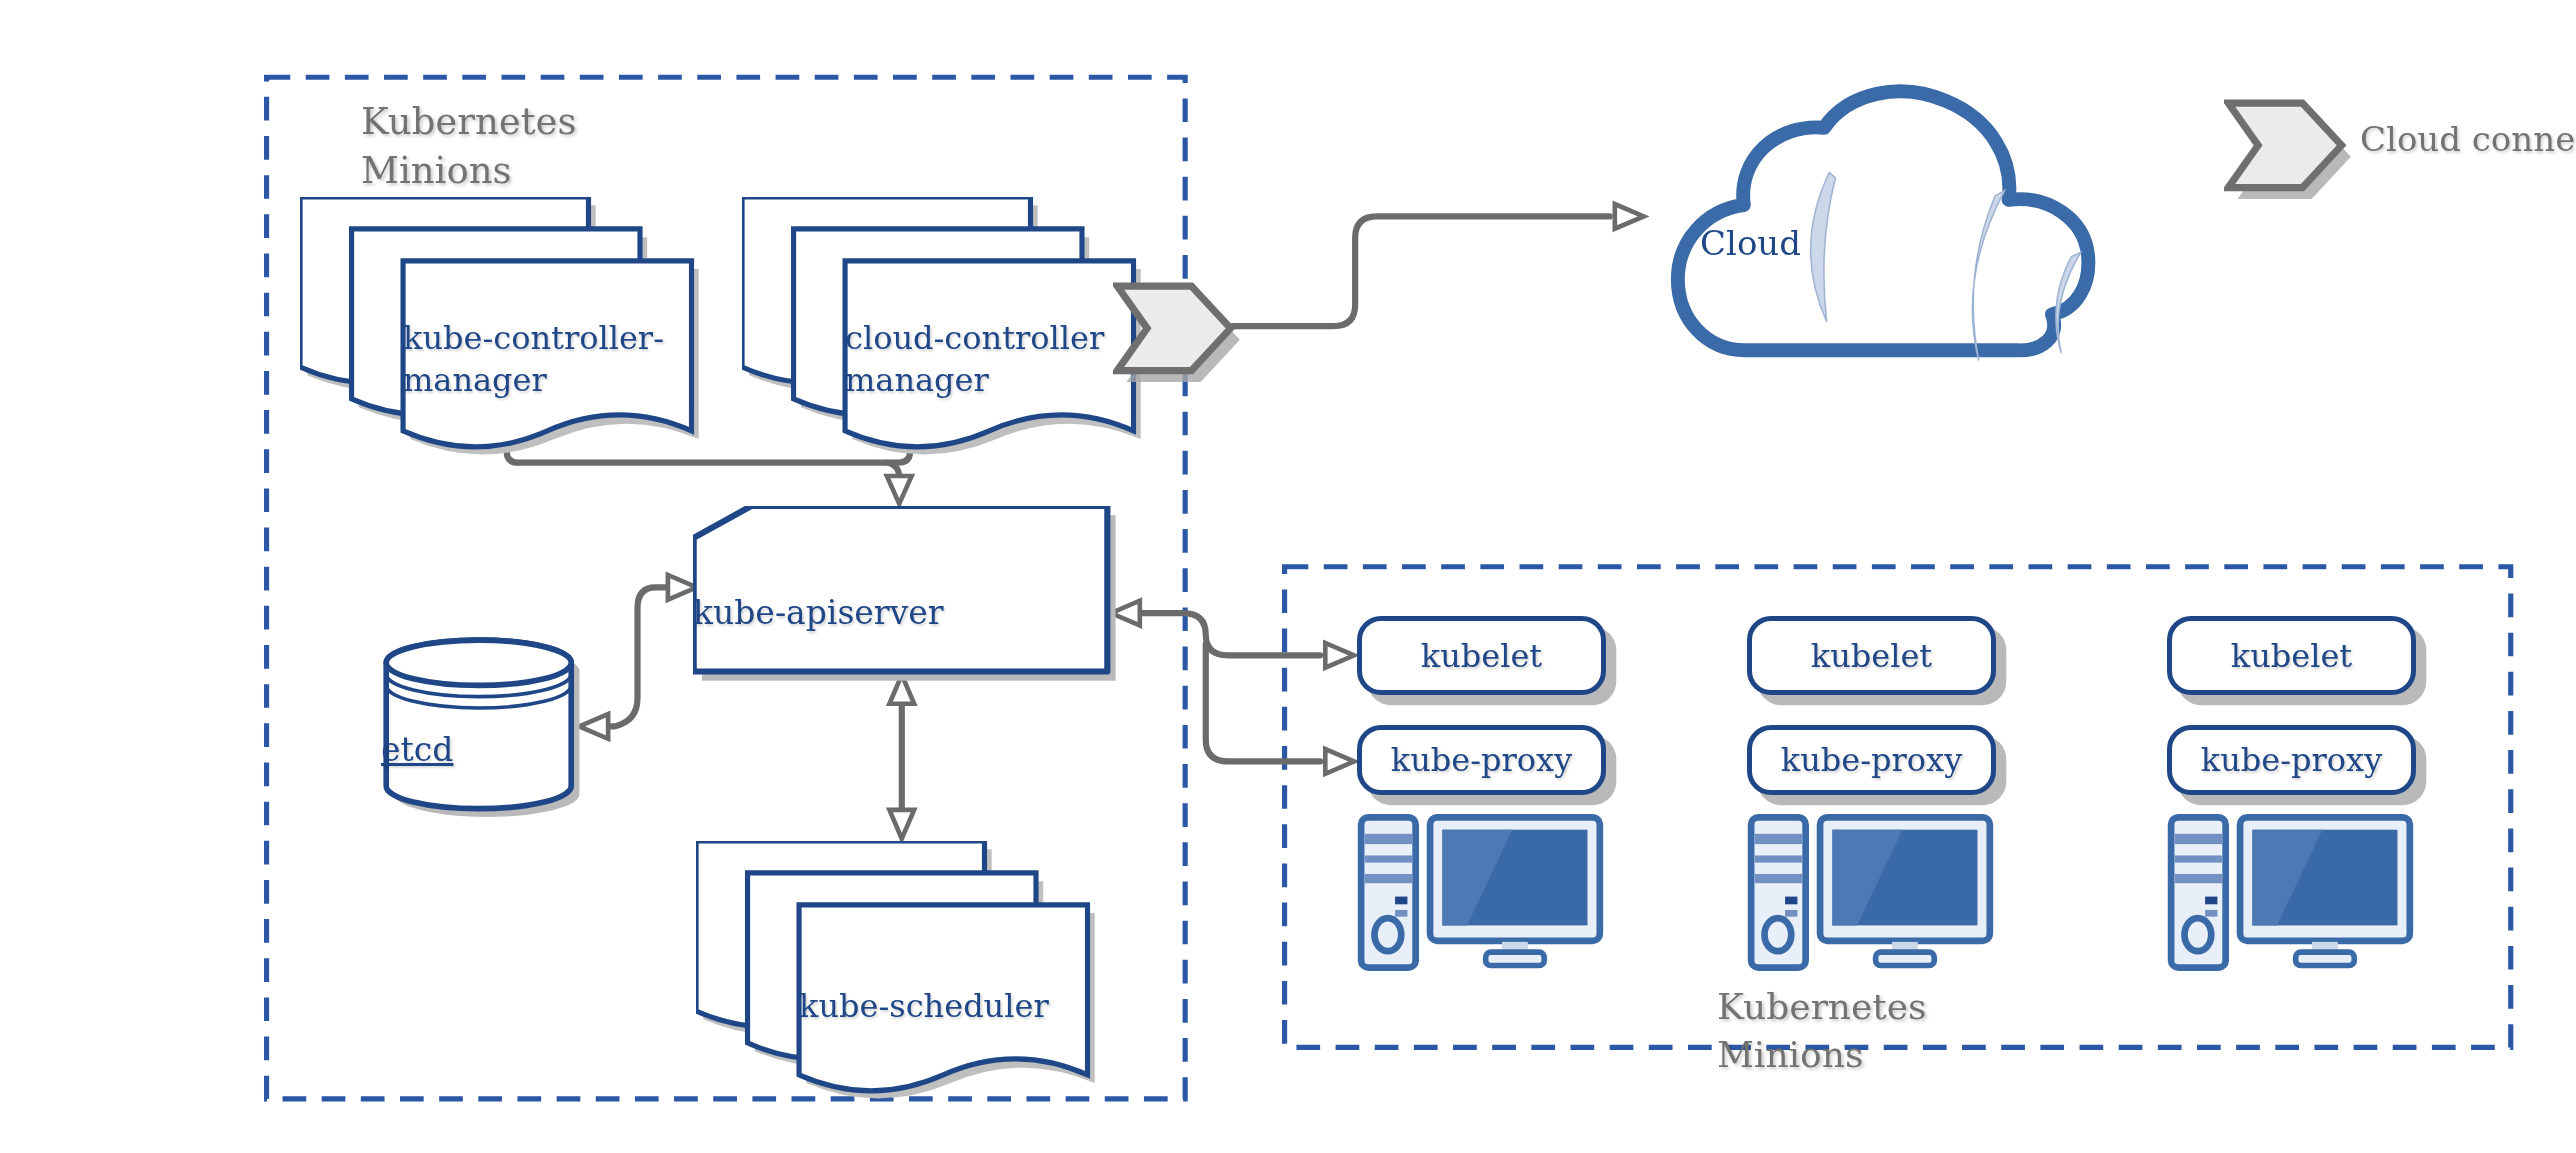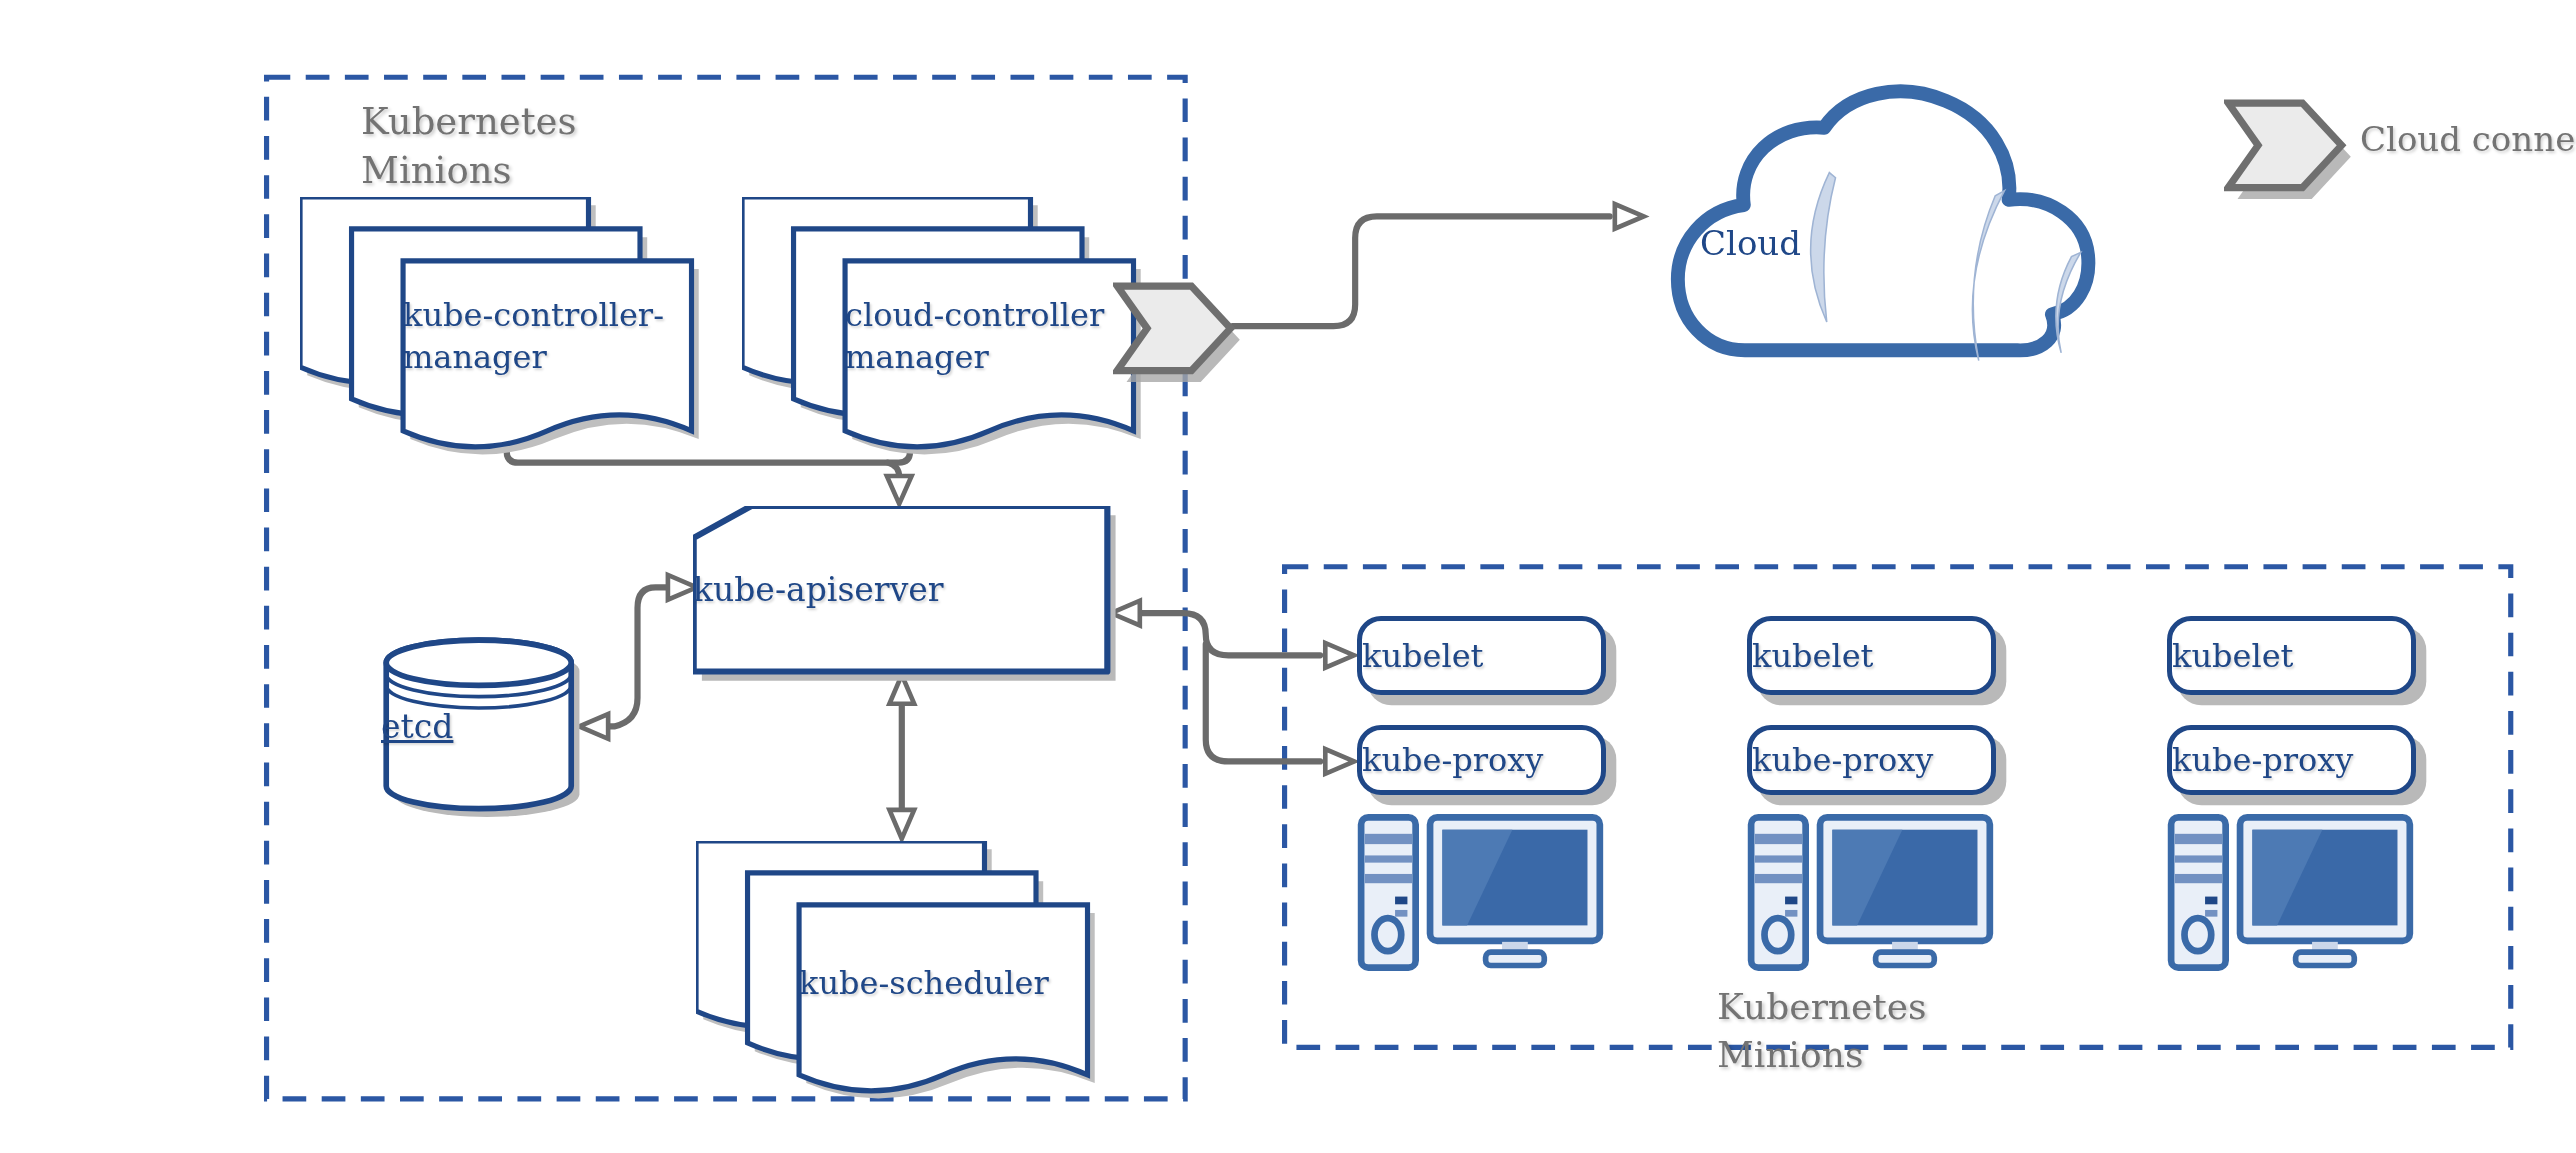--- a/index.html
+++ b/index.html
@@ -7,29 +7,29 @@
     position:relative;
     width:2665px;height:1153px;
     background:#ffffff;
     font-family:"DejaVu Serif","Liberation Serif",serif;
     overflow:hidden;
   }
   svg{display:block;}
   .abs{position:absolute;}
   .lbl{position:absolute;line-height:1.32;}
   .gray-text{color:#737373;text-shadow:2.1px 2.1px 3.6px rgba(0,0,0,0.22);}
-  .node-label{font-size:32px;color:#1f4787;text-shadow:1.5px 1.5px 2.6px rgba(0,0,0,0.18);}
+  .node-label{font-size:32px;color:#1f4787;text-shadow:1.5px 1.5px 2.6px rgba(0,0,0,0.18);margin-top:23px;}
   .section-title{font-size:37px;}
   .pill{
     position:absolute;
     background:#ffffff;
     border:5.2px solid #1f4787;
     border-radius:24px;
     box-shadow:10.3px 10.3px 0 0 #b9b9b9;
-    display:flex;align-items:center;justify-content:flex-start;
+    display:flex;align-items:center;justify-content:center;
     font-size:32px;color:#1f4787;
     text-shadow:1.5px 1.5px 2.6px rgba(0,0,0,0.18);
     box-sizing:border-box;
   }
   .legend-label{font-size:34px;color:#737373;text-shadow:1.5px 1.5px 3.1px rgba(0,0,0,0.2);}
   .cloud-label{font-size:34px;color:#1f4787;}
 </style>
 </head>
 <body>
 

